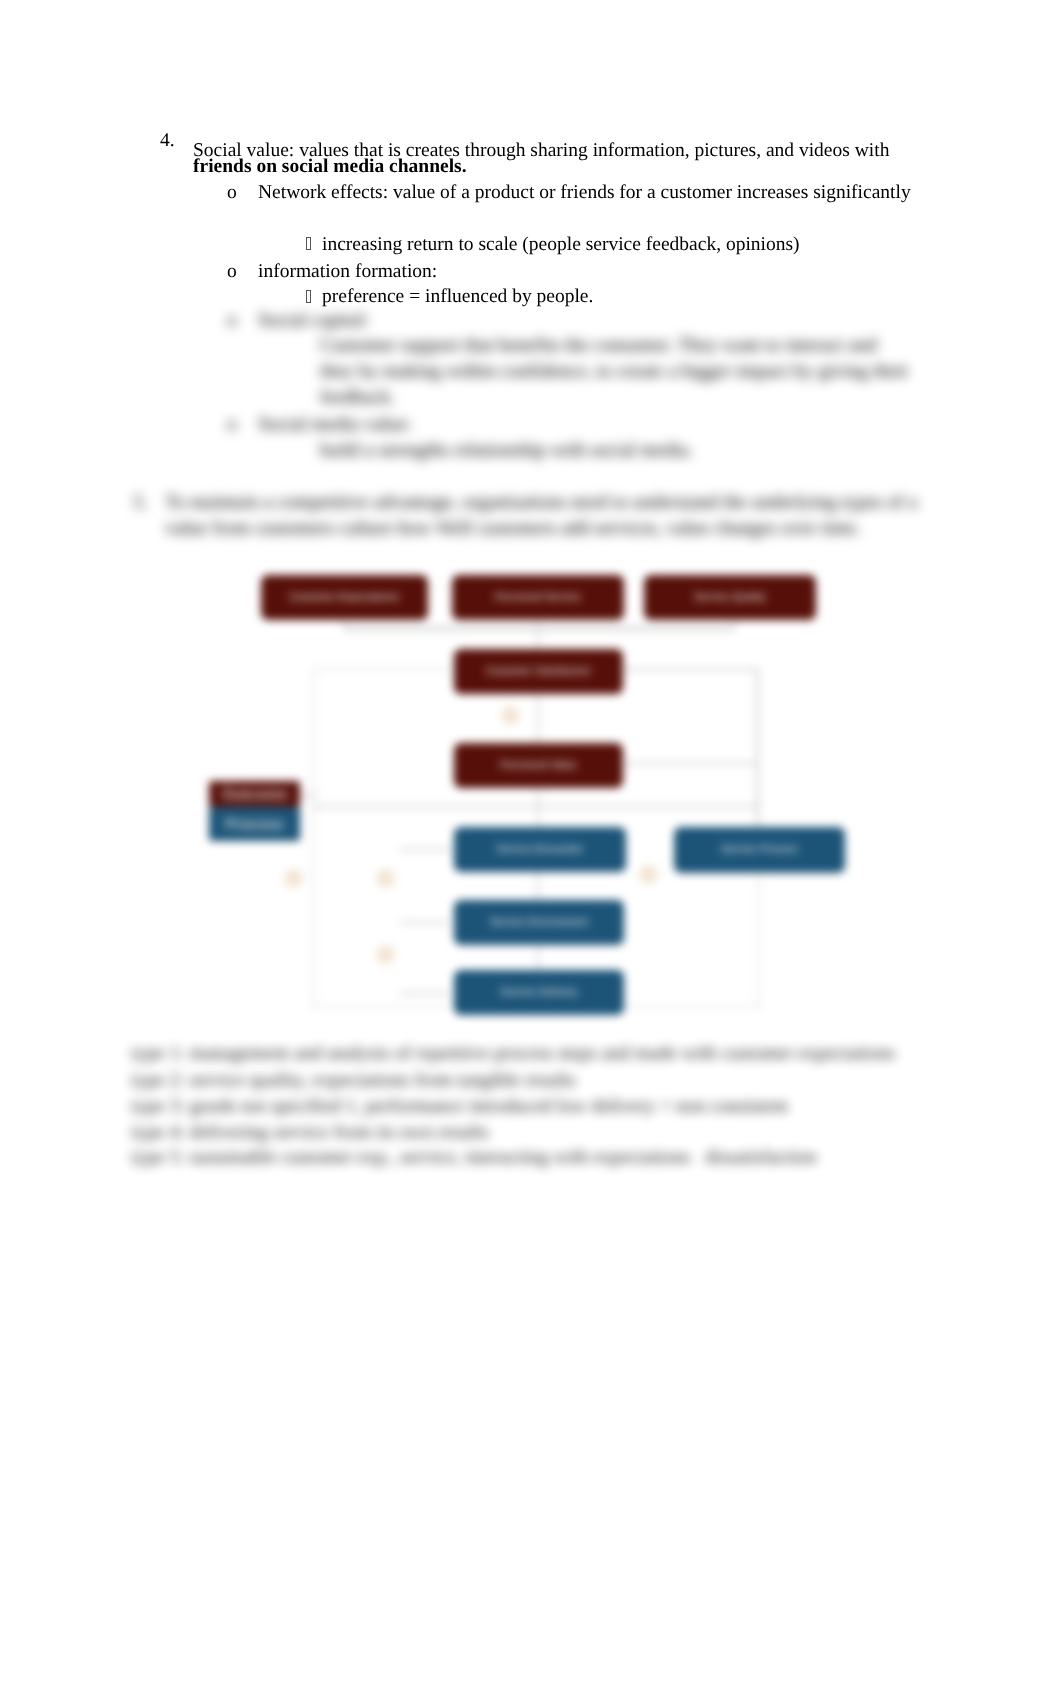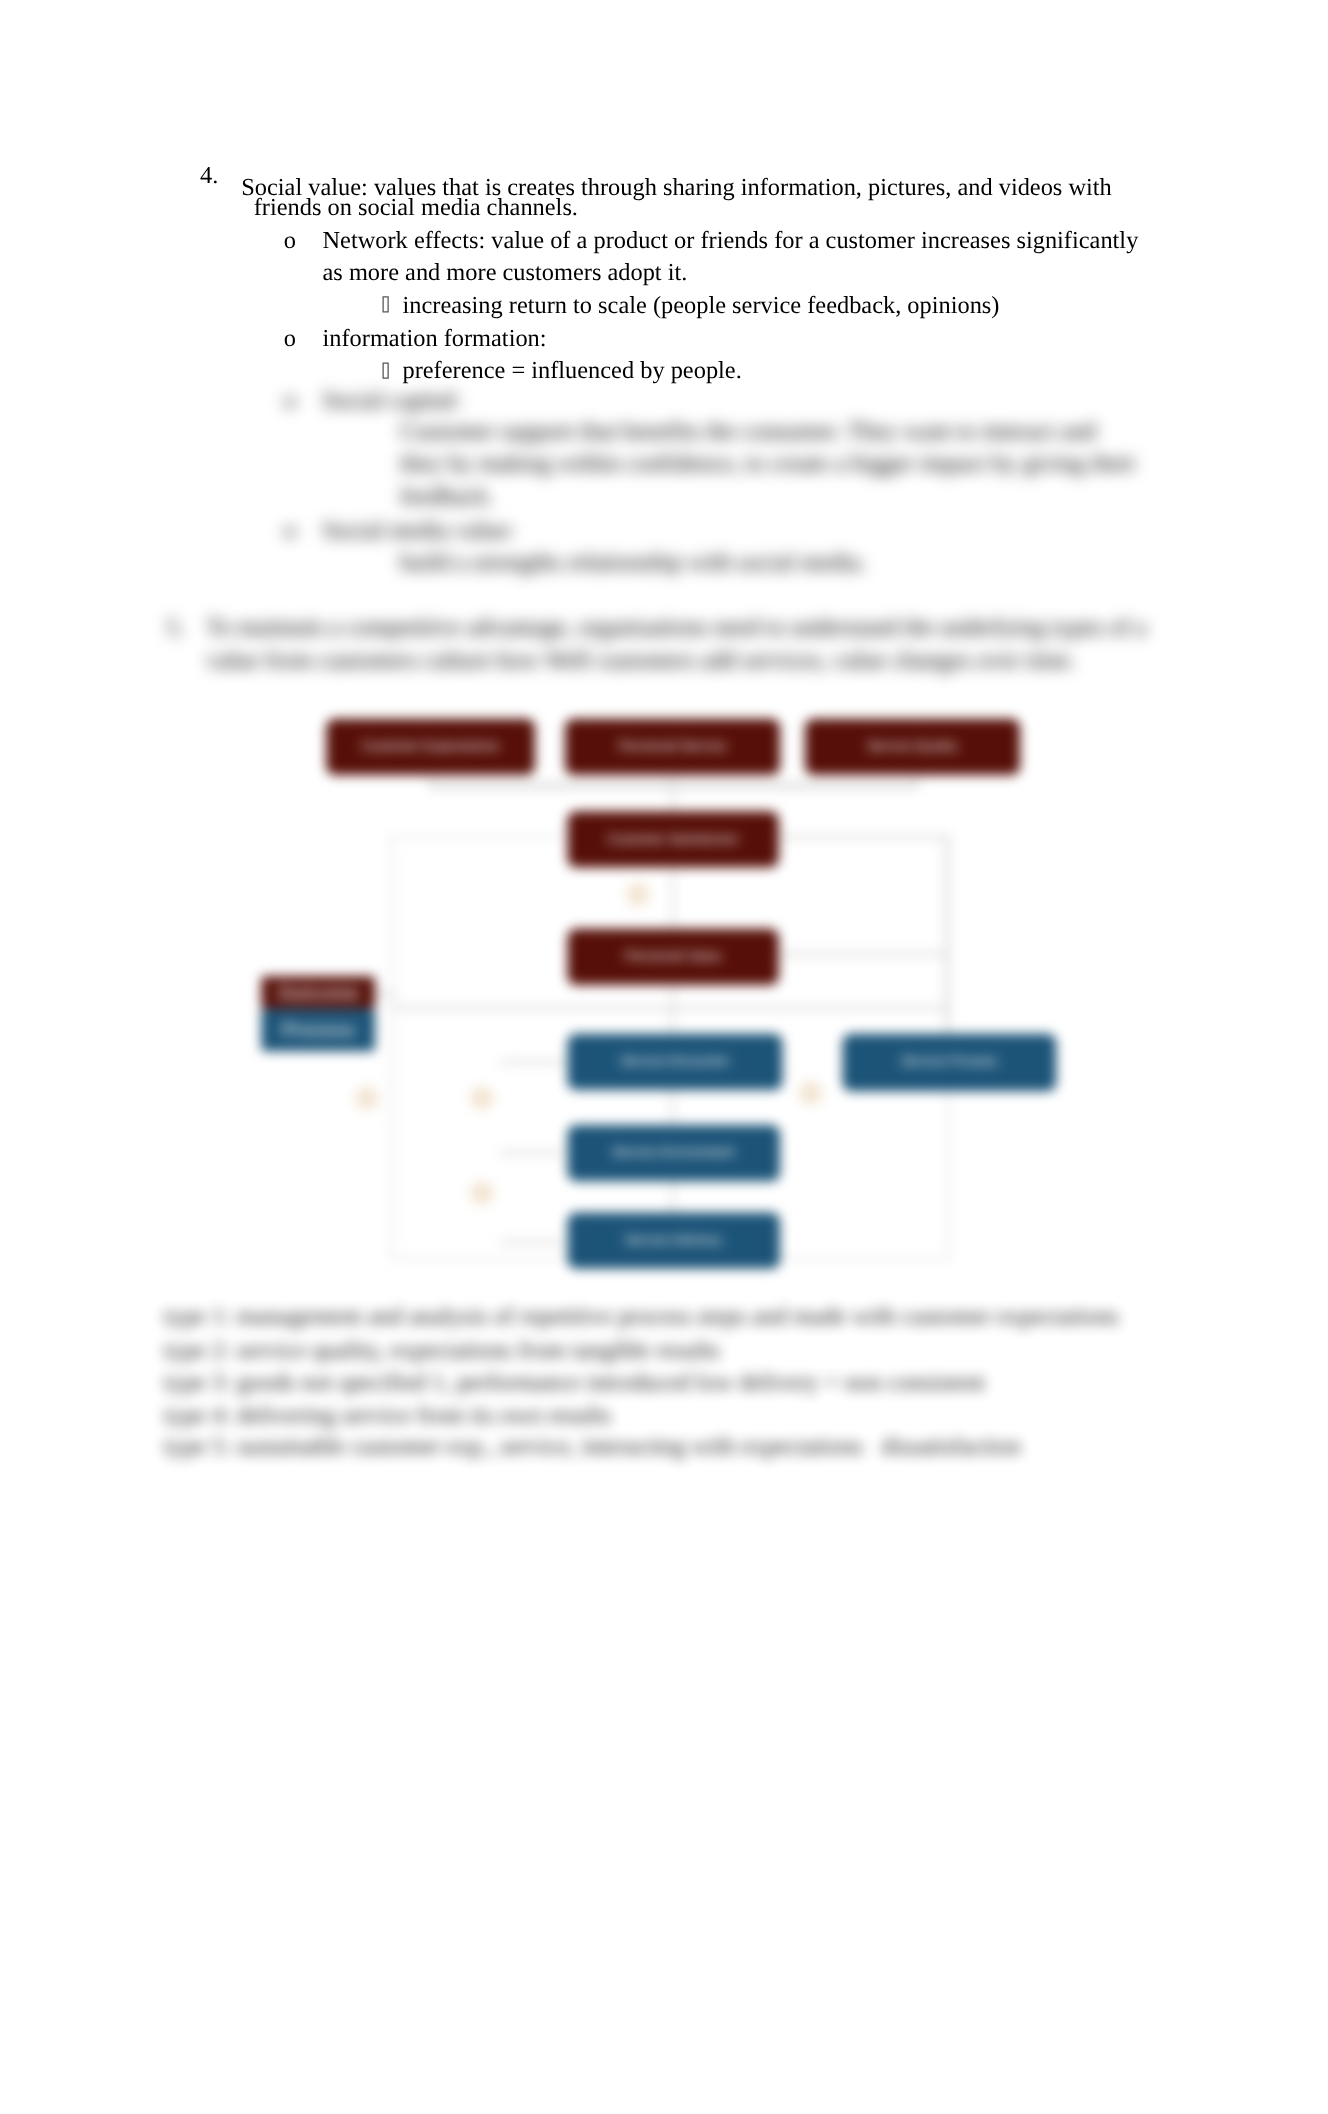--- a/index.html
+++ b/index.html
@@ -28,25 +28,24 @@
   .node.blue{background:#1c5478;}
   .node.legend{font-size:15px;padding:0 1px;border-radius:3px;line-height:17px;font-weight:bold;letter-spacing:0px;color:rgba(255,255,255,0.45);text-shadow:0 0 8px rgba(255,255,255,0.5);}
 </style>
 </head>
 <body>
 
 <div class="page">
 
   <div class="tx" style="left:160px;top:127.5px;">4.</div>
   <div class="tx" style="left:193px;top:138px;">Social value: values that is creates through sharing information, pictures, and videos with</div>
-  <div class="tx" style="left:203px;top:153.5px;">friends on social media channels.</div>
+  <div class="tx" style="left:193px;top:153.5px;font-weight:bold;">friends on social media channels.</div>
 
   <div class="tx" style="left:227px;top:179.5px;">o</div>
   <div class="tx" style="left:258px;top:179.5px;">Network effects: value of a product or friends for a customer increases significantly</div>
-  <div class="tx" style="left:258px;top:205.5px;">as more and more customers adopt it.</div>
 
   <div class="tofu" style="left:305.8px;top:237px;"></div>
   <div class="tx" style="left:322px;top:231.5px;">increasing return to scale (people service feedback, opinions)</div>
 
   <div class="tx" style="left:227px;top:258.5px;">o</div>
   <div class="tx" style="left:258px;top:258.5px;">information formation:</div>
 
   <div class="tofu" style="left:305.8px;top:290px;"></div>
   <div class="tx" style="left:322px;top:283.5px;">preference = influenced by people.</div>
 

